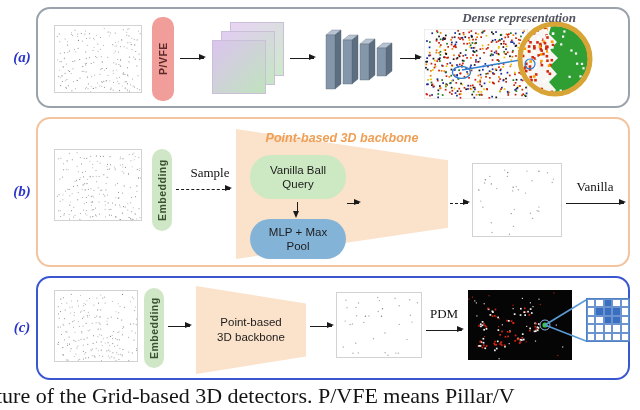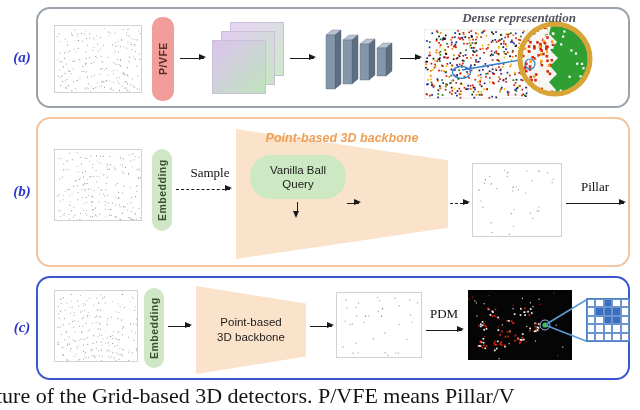--- a/index.html
+++ b/index.html
@@ -1082,20 +1082,23 @@
       <span>Embedding</span>
     </div>
     <div class="flowlabel" style="left:144px;top:46px;width:56px">Sample</div>
     <div class="arrow-r dashed" style="left:138px;top:70px;width:54px"></div>
     <div class="trap trap-b" style="left:198px;top:10px;width:212px;height:130px"></div>
     <div class="backbone-title" style="left:198px;top:12px;width:212px">Point-based 3D backbone</div>
     <div class="nodebox bq" style="left:212px;top:36px;width:96px;height:44px">
       <span style="max-width:60px">Vanilla Ball Query</span>
     </div>
     <div class="arrow-d" style="left:259px;top:83px;height:10px"></div>
+    <div class="nodebox mlp" style="left:212px;top:100px;width:96px;height:40px">
+      <span style="max-width:60px">MLP + Max Pool</span>
+    </div>
     <div class="arrow-r" style="left:309px;top:84px;width:12px"></div>
     <div class="arrow-r dashed" style="left:412px;top:84px;width:18px"></div>
     <div class="imgbox sparse" style="left:434px;top:44px;width:90px;height:74px">
         <svg width="90" height="74" viewBox="0 0 90 74" style="position:absolute;left:0;top:0">
           <circle cx="40.5" cy="62.4" r="0.7" fill="#a8a8a8"></circle>
           <circle cx="65.9" cy="7.2" r="0.7" fill="#808080"></circle>
           <circle cx="45.3" cy="25.7" r="0.7" fill="#a8a8a8"></circle>
           <circle cx="9.9" cy="43.3" r="0.7" fill="#a8a8a8"></circle>
           <circle cx="31.7" cy="6.1" r="0.7" fill="#a8a8a8"></circle>
           <circle cx="40.2" cy="23.2" r="0.7" fill="#808080"></circle>
@@ -1122,21 +1125,21 @@
           <circle cx="18.3" cy="19.9" r="0.7" fill="#808080"></circle>
           <circle cx="39.6" cy="26.9" r="0.7" fill="#a8a8a8"></circle>
           <circle cx="80.4" cy="15.1" r="0.7" fill="#a8a8a8"></circle>
           <circle cx="79.2" cy="18.5" r="0.7" fill="#a8a8a8"></circle>
           <circle cx="6.0" cy="26.1" r="0.7" fill="#a8a8a8"></circle>
           <circle cx="65.8" cy="47.2" r="0.7" fill="#a8a8a8"></circle>
           <circle cx="11.6" cy="19.0" r="0.7" fill="#a8a8a8"></circle>
           <circle cx="65.9" cy="43.1" r="0.7" fill="#a8a8a8"></circle>
         </svg>
       </div>
-    <div class="flowlabel" style="left:528px;top:60px;width:58px">Pillar</div>
+    <div class="flowlabel" style="left:528px;top:60px;width:58px">Vanilla</div>
     <div class="arrow-r" style="left:528px;top:84px;width:58px"></div>
   </div>
 
   <div class="panel" id="panel-c">
     <div class="imgbox pointcloud" style="left:16px;top:12px;width:84px;height:72px">
         <svg width="84" height="72" viewBox="0 0 84 72" style="position:absolute;left:0;top:0">
           <circle cx="23.3" cy="69.0" r="0.55" fill="#9b9b9b"></circle>
           <circle cx="24.7" cy="68.3" r="0.55" fill="#9b9b9b"></circle>
           <circle cx="28.4" cy="68.1" r="0.55" fill="#9b9b9b"></circle>
           <circle cx="30.7" cy="66.9" r="0.55" fill="#9b9b9b"></circle>

